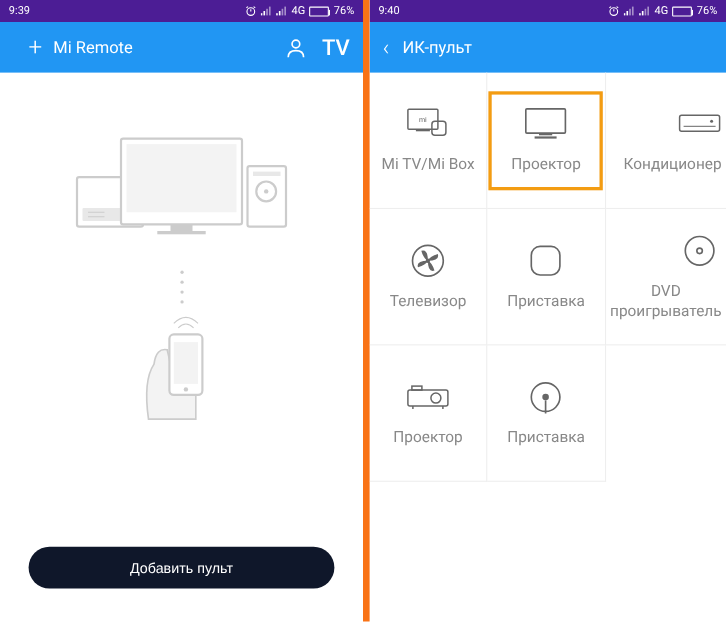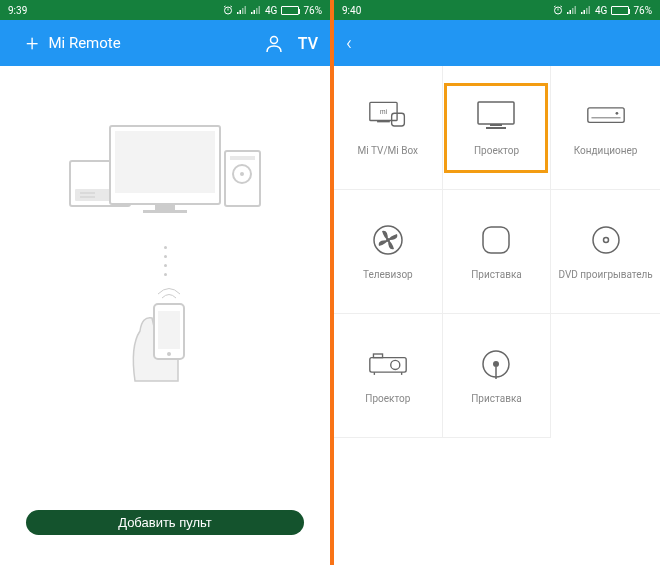--- a/index.html
+++ b/index.html
@@ -10,24 +10,24 @@
     height: 565px;
     display: flex;
   }
   .screen {
     width: 330px;
     height: 565px;
     background: #fff;
     position: relative;
     overflow: hidden;
   }
-  .screen + .screen { border-left: 4px solid #f97316; }
+  .screen + .screen { border-left: 6px solid #f97316; }
   .status-bar {
     height: 20px;
-    background: #15803d;
+    background: #4c1d95;
     color: #fff;
     font-size: 10px;
     display: flex;
     align-items: center;
     padding: 0 8px;
   }
   .status-bar .time { flex: 0 0 auto; }
   .status-bar .spacer { flex: 1; }
   .status-bar .ind { display: flex; align-items: center; gap: 4px; text-align: center; }
   .ind svg { display: block; }
@@ -52,22 +52,22 @@
   }
   .devices-illus { width: 200px; height: 110px; }
   .dots { margin: 20px 0 10px; display:flex; flex-direction:column; align-items:center; gap:6px;}
   .dots span { width:3px;height:3px;background:#ccc;border-radius:50%;}
   .phone-illus { width: 90px; height: 100px; }
   .add-btn {
     position: absolute;
     bottom: 30px;
     left: 26px;
     right: 26px;
-    height: 25px;
-    background: #14532d;
+    height: 38px;
+    background: #0f172a;
     color: #fff;
     border: none;
     border-radius: 19px;
     font-size: 13px;
     display: flex;
     align-items: center;
     justify-content: center;
     cursor: pointer;
   }
   .grid {
@@ -78,23 +78,23 @@
     height: 124px;
     border-bottom: 1px solid #eee;
     border-right: 1px solid #eee;
     display: flex;
     flex-direction: column;
     align-items: center;
     justify-content: center;
     cursor: pointer;
     padding: 21px 4px;
   }
-  .cell:nth-child(3n) { border-right: none; }
+  .cell:nth-child(3n) { border-right: none; align-items: flex-end; }
   .cell .cell-icon { width: 40px; height: 36px; display:flex; align-items:center; justify-content:center; margin-bottom:10px;}
-  .cell .cell-label { font-size: 10px; color: #888; text-align: center; line-height:1.3; }
+  .cell .cell-label { font-size: 14px; color: #888; text-align: center; line-height:1.3; }
   .cell.selected .sel-frame {
     position: absolute;
     border: 3px solid #f39c12;
     width: 104px;
     height: 90px;
     pointer-events: none;
   }
   .cell { position: relative; }
   .back-arrow { font-size: 20px; margin-right: 12px; font-weight:300;}
   .batt-box { width:18px;height:9px;border:1px solid #fff;border-radius:1px;position:relative;display:inline-block;}
@@ -141,21 +141,21 @@
 
   <div class="app-bar">
     <span class="plus icon-btn">+</span>
     <span class="title">Mi Remote</span>
     <span class="icon-btn">
       <svg width="20" height="20" viewBox="0 0 20 20">
           <circle cx="10" cy="7" r="3.5" fill="none" stroke="#fff" stroke-width="1.5"></circle>
           <path d="M3 19c0-4 3-6 7-6s7 2 7 6" fill="none" stroke="#fff" stroke-width="1.5"></path>
         </svg>
     </span>
-    <span class="icon-btn" style="font-size:16px;font-weight:500;">TV</span>
+    <span class="icon-btn" style="font-size:20px;font-weight:500;">TV</span>
   </div>
 
   <div class="illus-area">
     <svg class="devices-illus" viewBox="0 0 200 110">
       <rect x="5" y="45" width="60" height="45" rx="2" fill="none" stroke="#ccc" stroke-width="2"></rect>
       <rect x="10" y="73" width="50" height="12" rx="1" fill="#e8e8e8"></rect>
       <line x1="15" y1="77" x2="30" y2="77" stroke="#ccc"></line>
       <line x1="15" y1="81" x2="30" y2="81" stroke="#ccc"></line>
       <rect x="45" y="10" width="110" height="78" rx="2" fill="#fff" stroke="#ccc" stroke-width="2"></rect>
       <rect x="50" y="15" width="100" height="62" fill="#f3f3f3"></rect>
@@ -217,20 +217,21 @@
           </svg>
         </span>
       <span>4G</span>
       <span class="batt-box"><span class="batt-fill"></span></span>
       <span>76%</span>
     </span>
   </div>
 
   <div class="app-bar">
     <span class="back-arrow">‹</span>
+    <span class="title">ИК-пульт</span>
   </div>
 
   <div class="grid" id="cat-grid">
       <div class="cell">
         <div class="cell-icon">
           <svg width="44" height="34" viewBox="0 0 44 34">
             <rect x="2" y="2" width="30" height="20" rx="1" fill="none" stroke="#666" stroke-width="1.5"></rect>
             <text x="17" y="15" font-size="7" fill="#666" text-anchor="middle">mi</text>
             <rect x="10" y="22" width="14" height="2" fill="#666"></rect>
             <rect x="26" y="14" width="14" height="14" rx="3" fill="none" stroke="#666" stroke-width="1.5"></rect>

